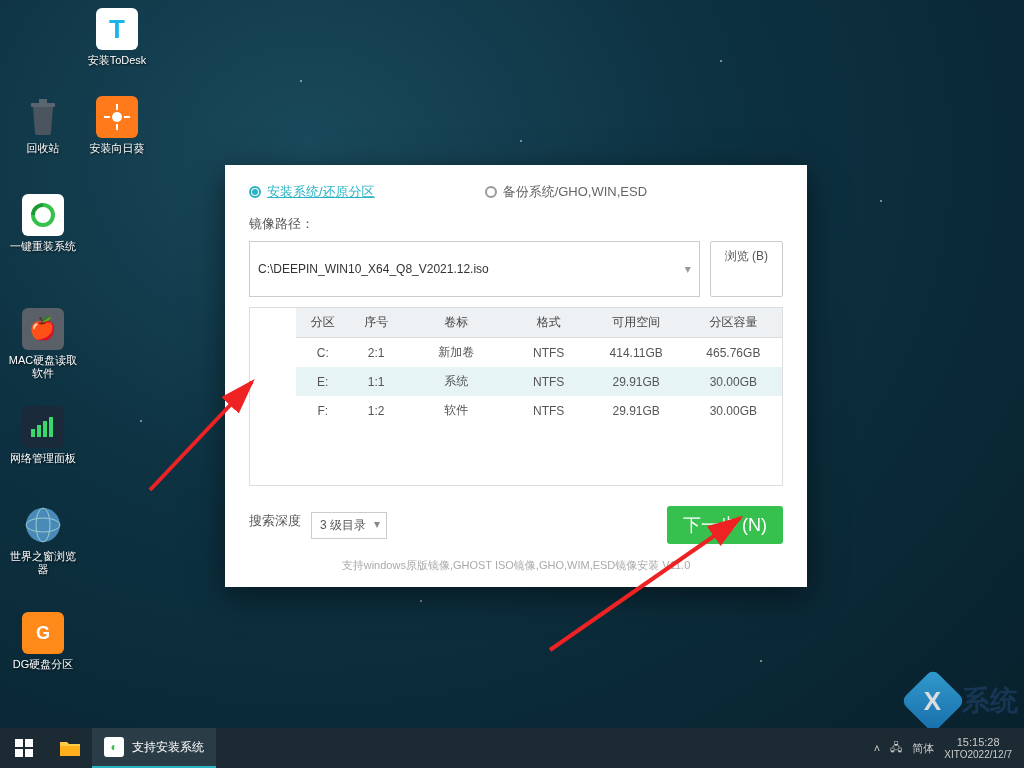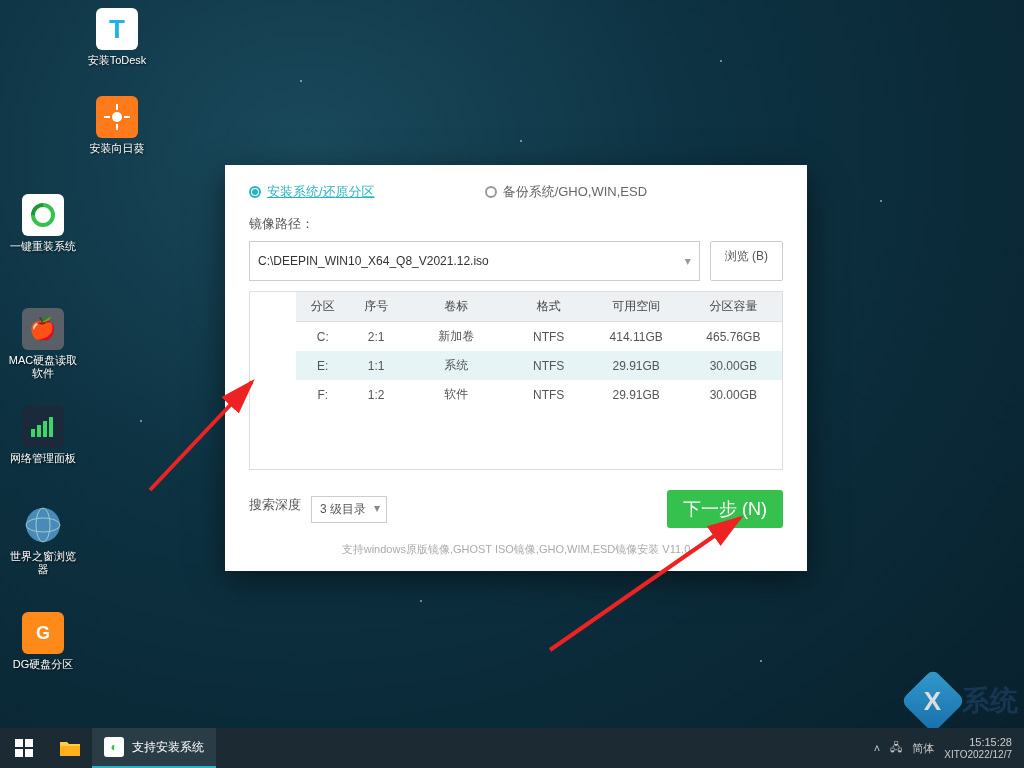--- a/index.html
+++ b/index.html
@@ -18,21 +18,21 @@
 .titlebar-controls span { cursor: pointer; color: #fff; font-size: 14px; }
 .dialog-body { padding: 18px 24px 14px; }
 .radio-row { display: flex; gap: 110px; margin-bottom: 14px; font-size: 13px; }
 .radio-opt { display: flex; align-items: center; gap: 6px; cursor: pointer; }
 .radio-dot { width: 12px; height: 12px; border: 2px solid #999; border-radius: 50%; display: inline-block; position: relative; }
 .radio-dot.on { border-color: #29b4c4; }
 .radio-dot.on::after { content: ""; position: absolute; width: 6px; height: 6px; background: #29b4c4; border-radius: 50%; top: 1px; left: 1px; }
 .radio-opt.active { color: #29b4c4; text-decoration: underline; }
 .path-label { font-size: 13px; color: #555; margin-bottom: 8px; }
 .path-row { display: flex; gap: 10px; margin-bottom: 10px; }
-.path-input { flex: 1; border: 1px solid #ccc; padding: 12px 8px; display: flex; align-items: center; justify-content: space-between; font-family: monospace; font-size: 12px; color: #333; }
+.path-input { flex: 1; border: 1px solid #ccc; padding: 20px 8px; display: flex; align-items: center; justify-content: space-between; font-family: monospace; font-size: 12px; color: #333; }
 .path-input .arrow { color: #999; cursor: pointer; }
 .browse-btn { border: 1px solid #ccc; padding: 6px 14px; font-size: 12px; color: #555; cursor: pointer; border-radius: 2px; }
 .table { border: 1px solid #ddd; border-collapse: collapse; width: 100%; font-size: 12px; }
 .table th { background: #eef1f3; padding: 6px 4px; font-weight: normal; color: #444; border-bottom: 1px solid #ddd; }
 .table td { padding: 6px 4px; text-align: center; color: #555; }
 .table tr.selected td { background: #e6f4f6; }
 .table-wrap { border: 1px solid #ddd; margin-bottom: 20px; padding-left: 46px; }
 .table-wrap .table { border: none; }
 .table-wrap .spacer { height: 60px; }
 .bottom-row { display: flex; align-items: center; justify-content: space-between; margin-bottom: 14px; }
@@ -72,20 +72,30 @@
 <div class="star" style="top:600px;left:420px"></div>
 <div class="star" style="top:660px;left:760px"></div>
 
 <div class="desktop">
 
   <div class="desktop-icon" style="top:8px;left:82px">
     <div class="icon-box" style="background:#fff">
         <span style="color:#1ab5e8;font-weight:bold;font-size:26px">T</span>
       </div>
     <div class="label">安装ToDesk</div>
+  </div>
+  <div class="desktop-icon" style="top:96px;left:8px">
+    <div class="icon-box">
+        <svg width="36" height="40" viewBox="0 0 36 40">
+          <path d="M8 10 L28 10 L26 36 Q26 38 24 38 L12 38 Q10 38 10 36 Z" fill="#4a5560"></path>
+          <rect x="6" y="6" width="24" height="4" rx="1" fill="#5a6570"></rect>
+          <rect x="14" y="2" width="8" height="4" fill="#5a6570"></rect>
+        </svg>
+      </div>
+    <div class="label">回收站</div>
   </div>
   <div class="desktop-icon" style="top:96px;left:82px">
     <div class="icon-box" style="background:#ff7a1a">
         <svg width="28" height="28" viewBox="0 0 28 28">
           <circle cx="14" cy="14" r="5" fill="#fff"></circle>
           <g fill="#fff">
             <rect x="13" y="1" width="2" height="6"></rect>
             <rect x="13" y="21" width="2" height="6"></rect>
             <rect x="1" y="13" width="6" height="2"></rect>
             <rect x="21" y="13" width="6" height="2"></rect>
@@ -252,18 +262,18 @@
       </svg>
   </div>
   <div class="task-item">
     <div class="ico">◐</div>
     <span>支持安装系统</span>
   </div>
   <div class="tray">
     <span class="t-icon">˄</span>
     <span class="t-icon">🖧</span>
     <span class="t-icon">简体</span>
-    <div style="text-align:right;line-height:1.1">
+    <div style="text-align:center;line-height:1.1">
       <div>15:15:28</div>
       <div style="font-size:10px">XITO2022/12/7</div>
     </div>
   </div>
 </div>
 
 </body></html>

